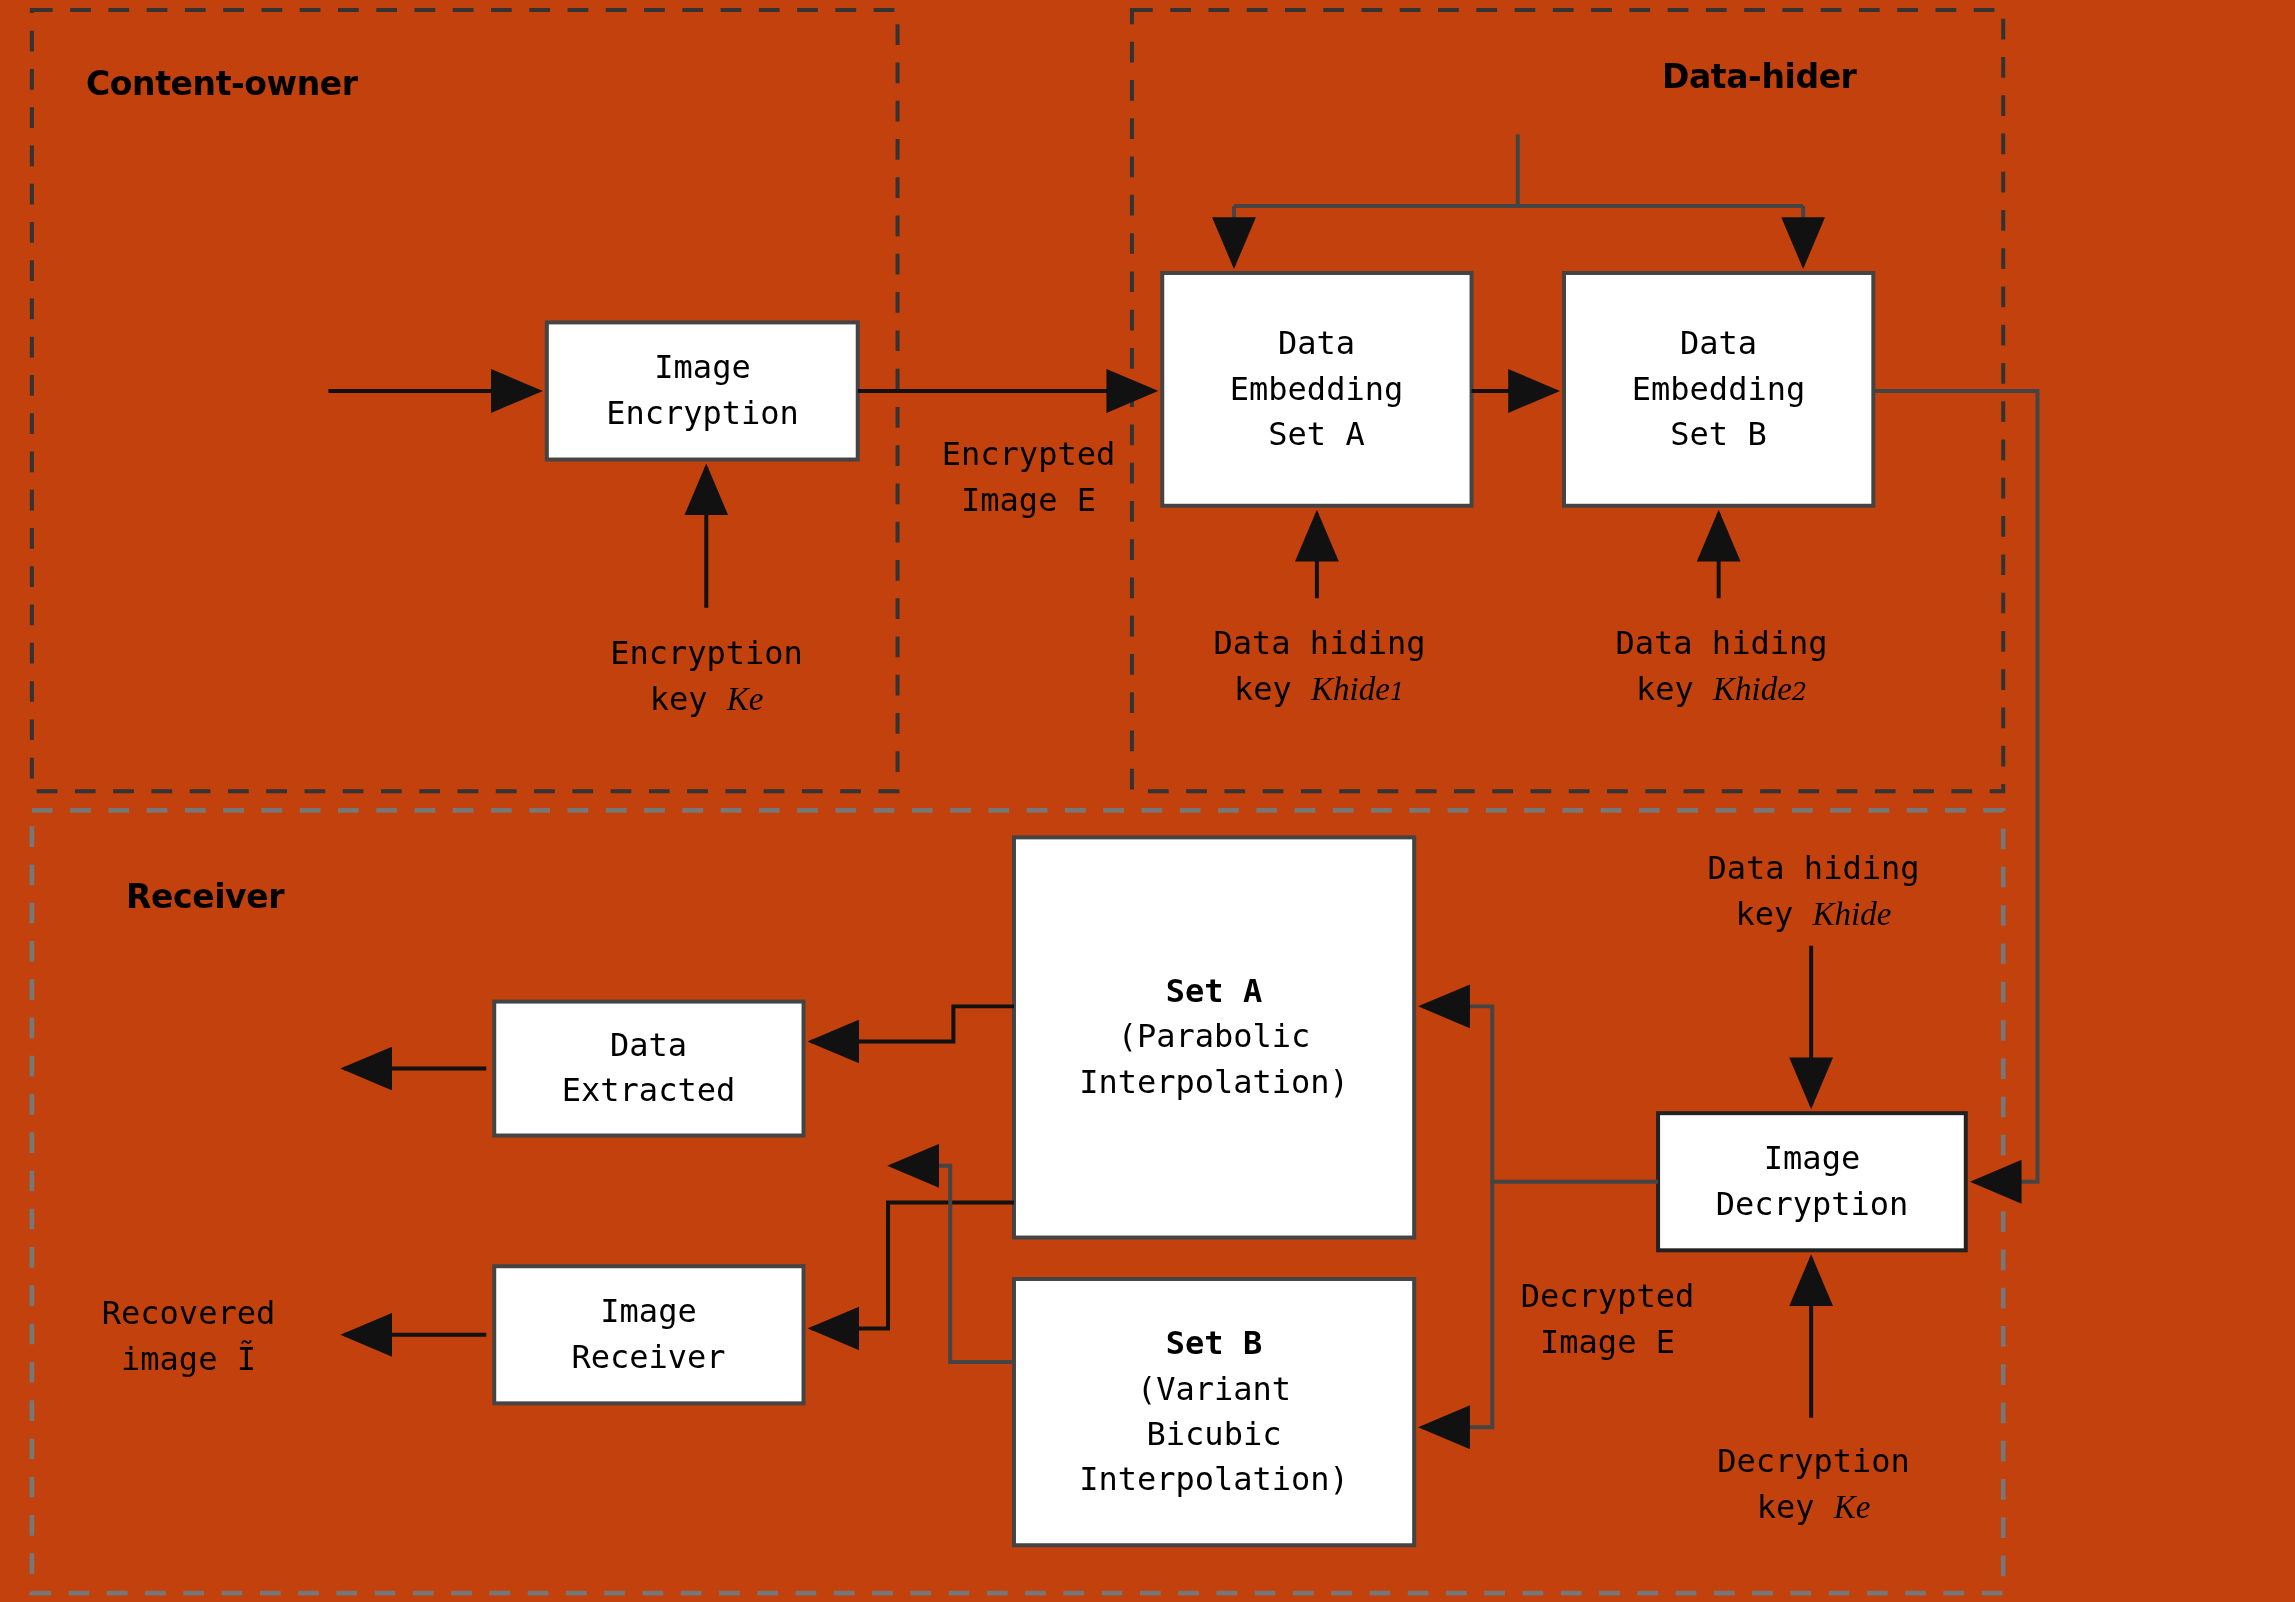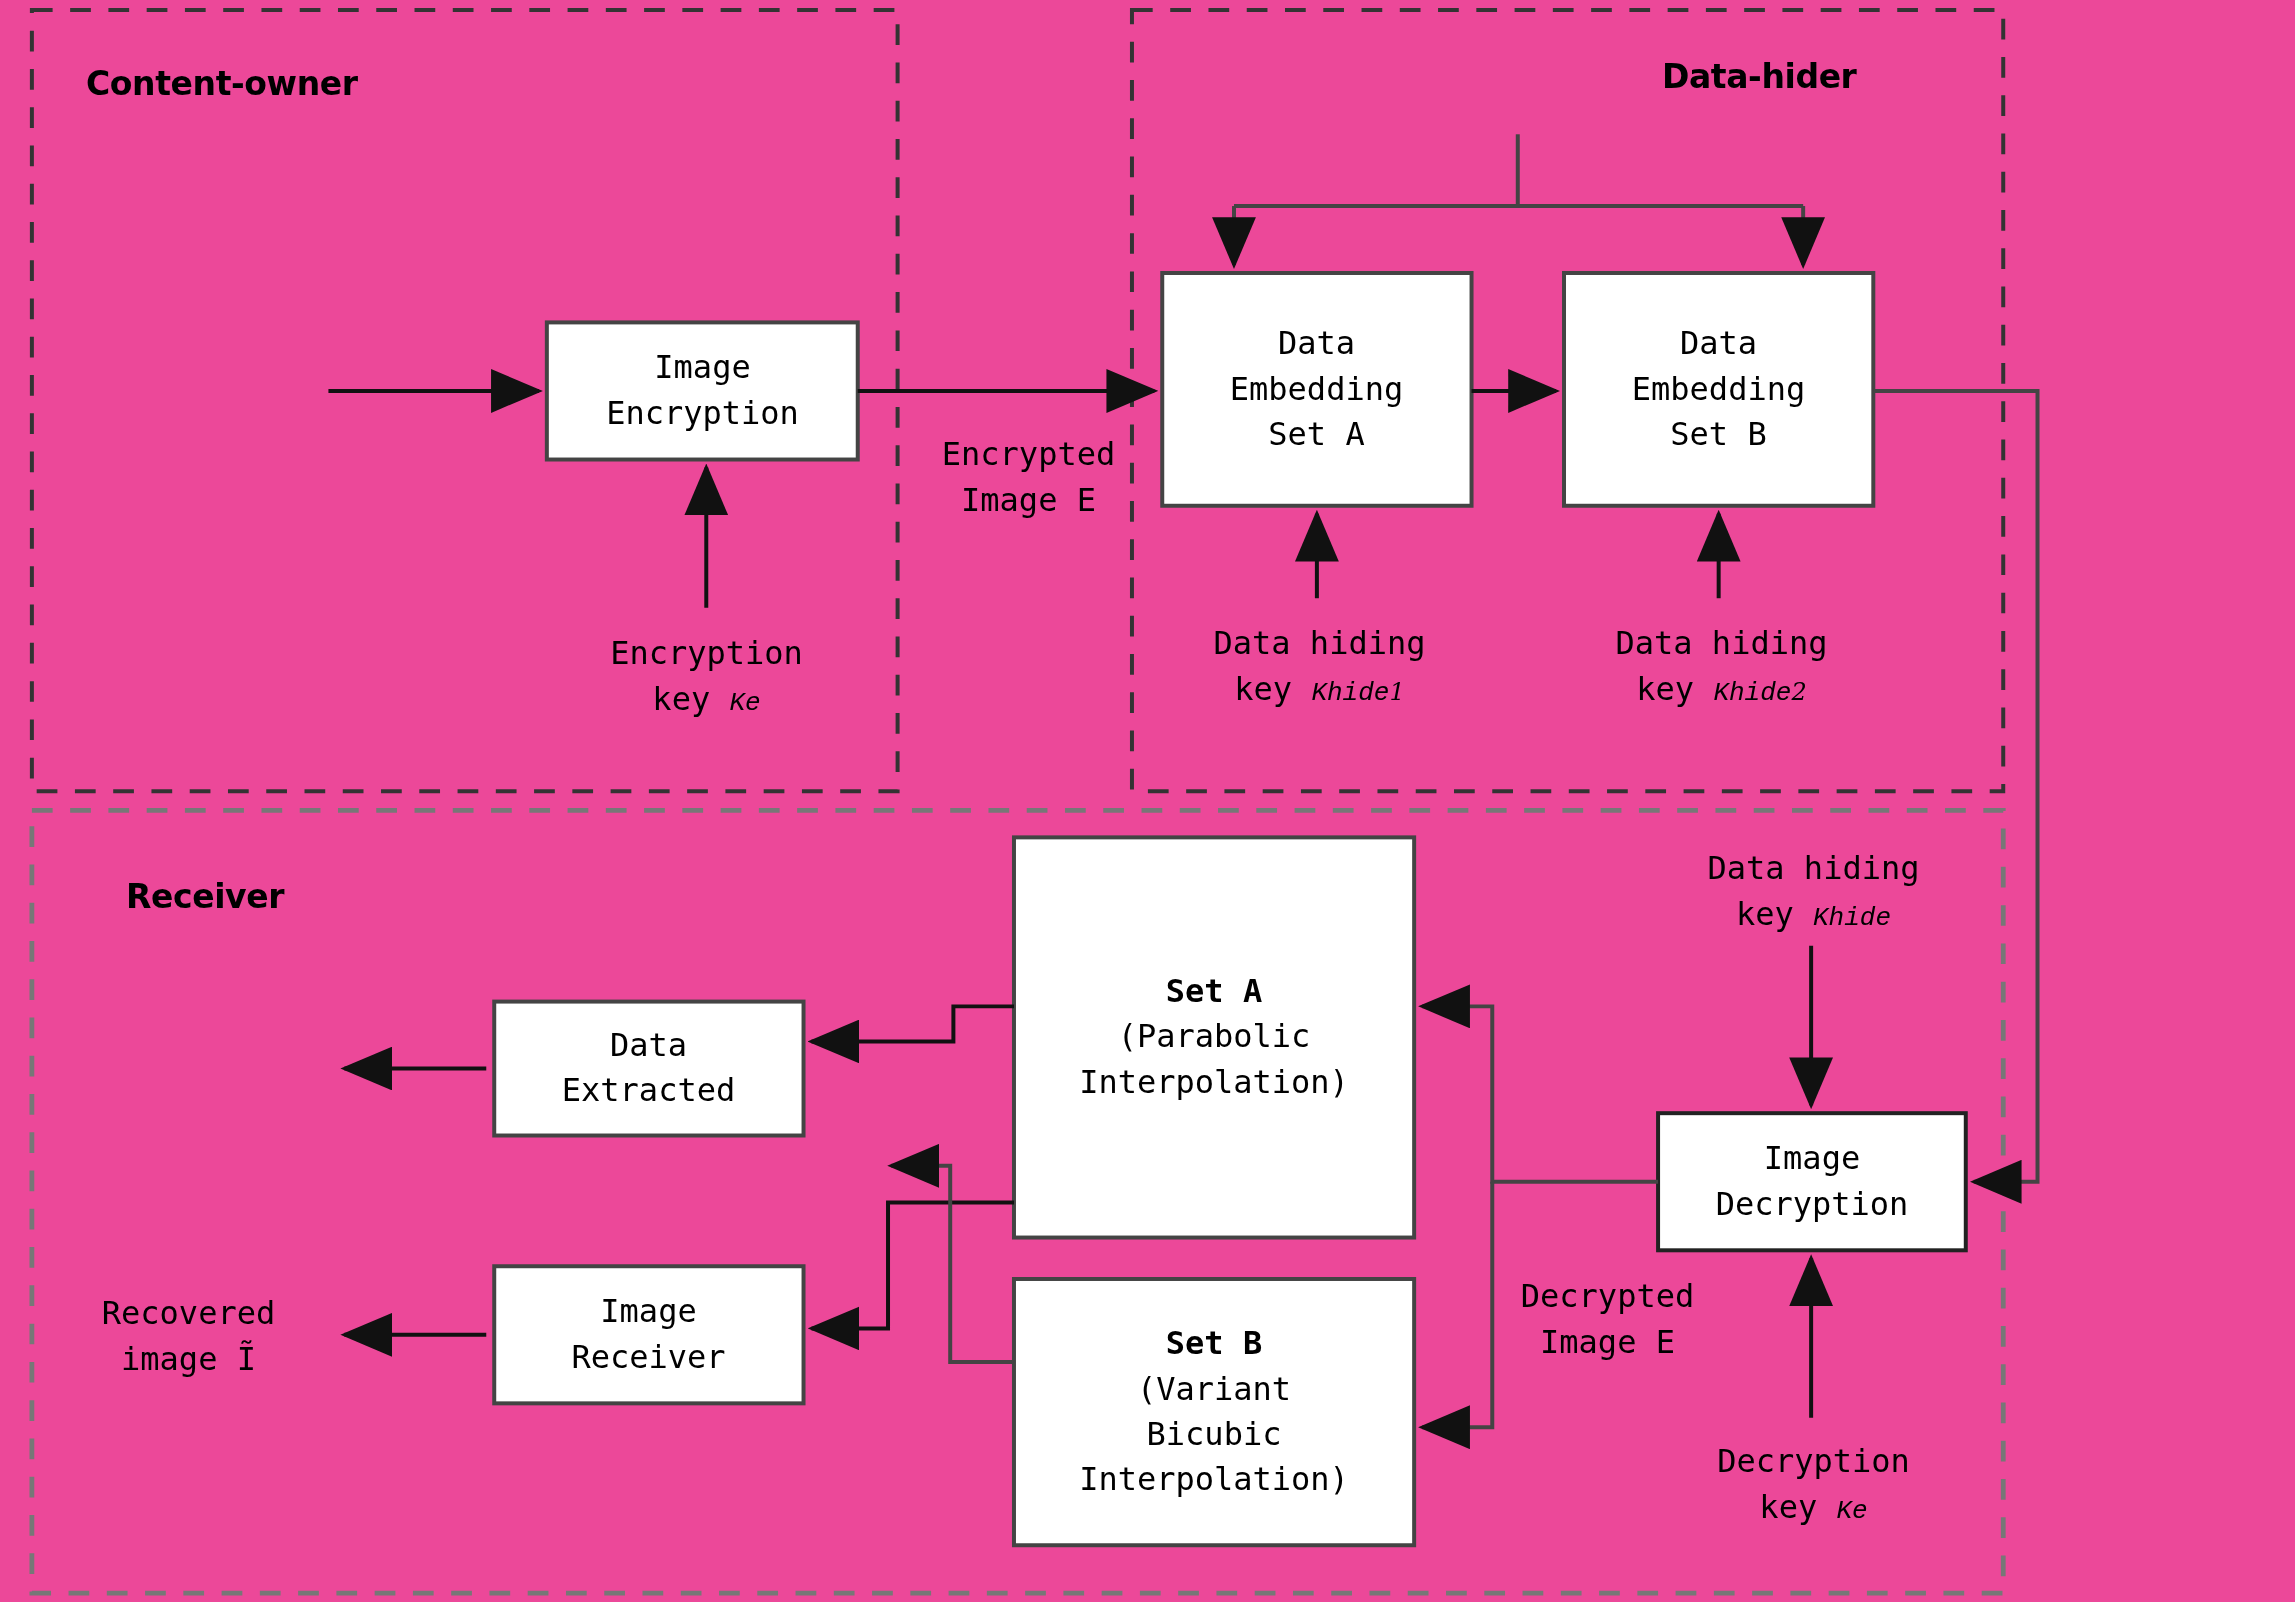--- a/index.html
+++ b/index.html
@@ -1,38 +1,38 @@
 <!DOCTYPE html>
 <html style="font-size:12.8px"><head>
 <meta charset="utf-8">
 <style>
   html,body{margin:0;padding:0;background:#ffffff;}
   body{font-family:"DejaVu Sans Mono", monospace;}
-  #stage{position:relative;width:2295px;height:1603px;background:#ec4899;overflow:hidden;}
+  #stage{position:relative;width:2295px;height:1603px;background:#c2410c;overflow:hidden;}
   svg{position:absolute;left:0;top:0;width:2295px;height:1603px;}
   .boxlabel{
     position:absolute;display:flex;flex-direction:column;align-items:center;
     justify-content:center;text-align:center;
     font-family:"DejaVu Sans Mono", monospace;
     font-size:32px;line-height:1.42;color:#000;white-space:nowrap;
     pointer-events:none;
   }
   .boxlabel.bold-first > span:first-child{font-weight:bold;}
   .freelabel{
     position:absolute;display:flex;flex-direction:column;
     text-align:center;align-items:center;
     font-family:"DejaVu Sans Mono", monospace;
     font-size:32px;line-height:1.45;color:#000;white-space:nowrap;
   }
   .zonetitle{
     position:absolute;font-family:"DejaVu Sans", sans-serif;
     font-weight:bold;font-size:33px;color:#000;letter-spacing:-0.4px;
     white-space:nowrap;
   }
-  .ital{font-style:italic;font-family:Liberation Mono, monospace;font-size:26px;}
+  .ital{font-style:italic;font-family:Liberation Serif, serif;font-size:33px;}
   .sub{font-size:24px;font-style:italic;font-family:"DejaVu Serif", serif;}
 </style>
 </head>
 <body>
 
 <div id="stage">
 
   <svg viewBox="0 0 2879 2010" xmlns="http://www.w3.org/2000/svg">
     <defs>
       <marker id="arr" markerWidth="13" markerHeight="11" refX="12" refY="5.5" orient="auto" markerUnits="strokeWidth">

